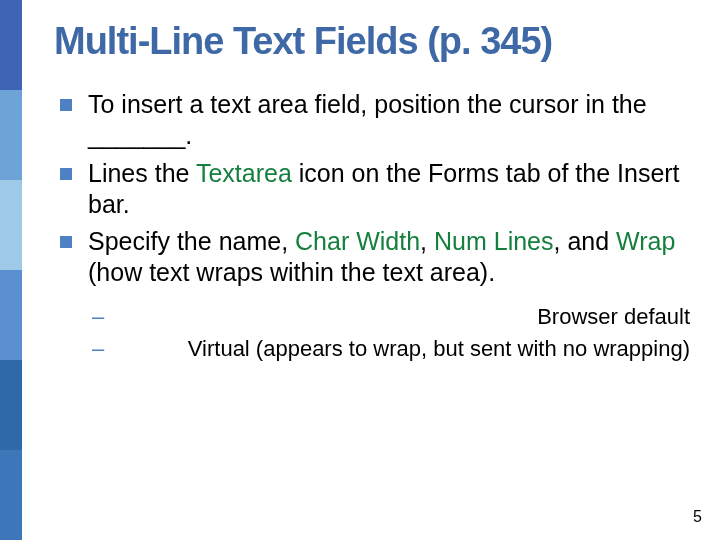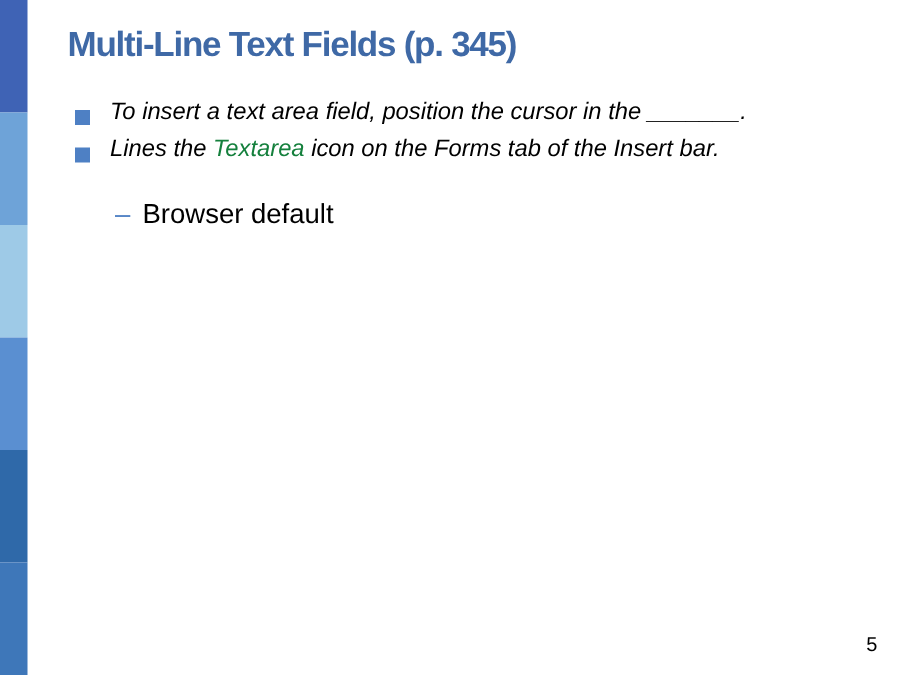--- a/index.html
+++ b/index.html
@@ -34,53 +34,53 @@
   .slide {
     position: absolute;
     left: 54px;
     right: 30px;
     top: 20px;
     bottom: 20px;
   }
   .title {
     font-family: "Arial Black", Arial, sans-serif;
     font-weight: 900;
-    font-size: 28px;
+    font-size: 38px;
     color: #3f69a6;
     letter-spacing: -1px;
     margin: 0 0 26px 0;
     font-stretch: condensed;
   }
   ul.main {
     list-style: none;
     margin: 0;
     padding: 0;
   }
   ul.main > li {
     position: relative;
     padding-left: 34px;
     margin-bottom: 6px;
-    font-size: 19px;
+    font-size: 25px;
     line-height: 1.25;
     color: #000;
-    font-style: italic;
   }
   ul.main > li::before {
     content: "";
     position: absolute;
     left: 6px;
     top: 10px;
     width: 12px;
     height: 12px;
     background: #4e80c4;
   }
   ul.sub {
     list-style: none;
-    margin: 25px 0 0 34px;
+    margin: 14px 0 0 34px;
     padding: 0;
+    text-align: right;
   }
   ul.sub > li {
     position: relative;
     padding-left: 26px;
     margin-bottom: 4px;
     font-size: 22px;
     line-height: 1.3;
     color: #000;
   }
   ul.sub > li::before {
@@ -110,19 +110,21 @@
     <div class="seg d"></div>
     <div class="seg e"></div>
     <div class="seg f"></div>
   </div>
 
 <div class="slide">
   <h1 class="title">Multi-Line Text Fields (p. 345)</h1>
   <ul class="main">
       <li><span>To insert a text area field, position the cursor in the _______.</span></li>
       <li><span>Lines the </span><span class="hl">Textarea</span><span> icon on the Forms tab of the Insert bar.</span></li>
+      <li><span>Specify the name, </span><span class="hl">Char Width</span><span>, </span><span class="hl">Num Lines</span><span>, and </span><span class="hl">Wrap</span><span> (how text wraps within the text area).</span></li>
     </ul>
   <ul class="sub">
       <li>Browser default</li>
+      <li>Virtual (appears to wrap, but sent with no wrapping)</li>
     </ul>
 </div>
 
 <div class="pagenum">5</div>
 
 </body></html>

